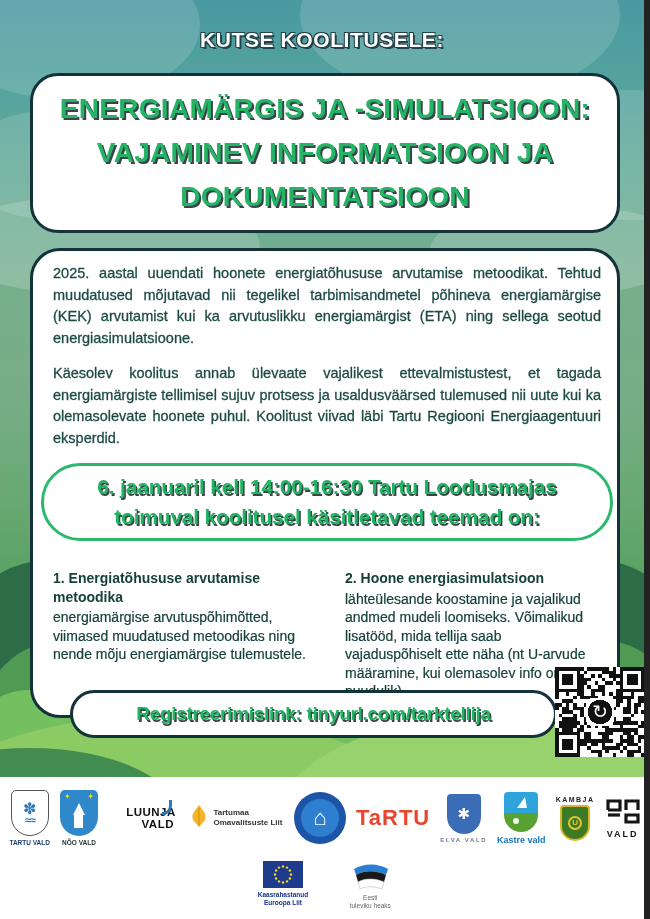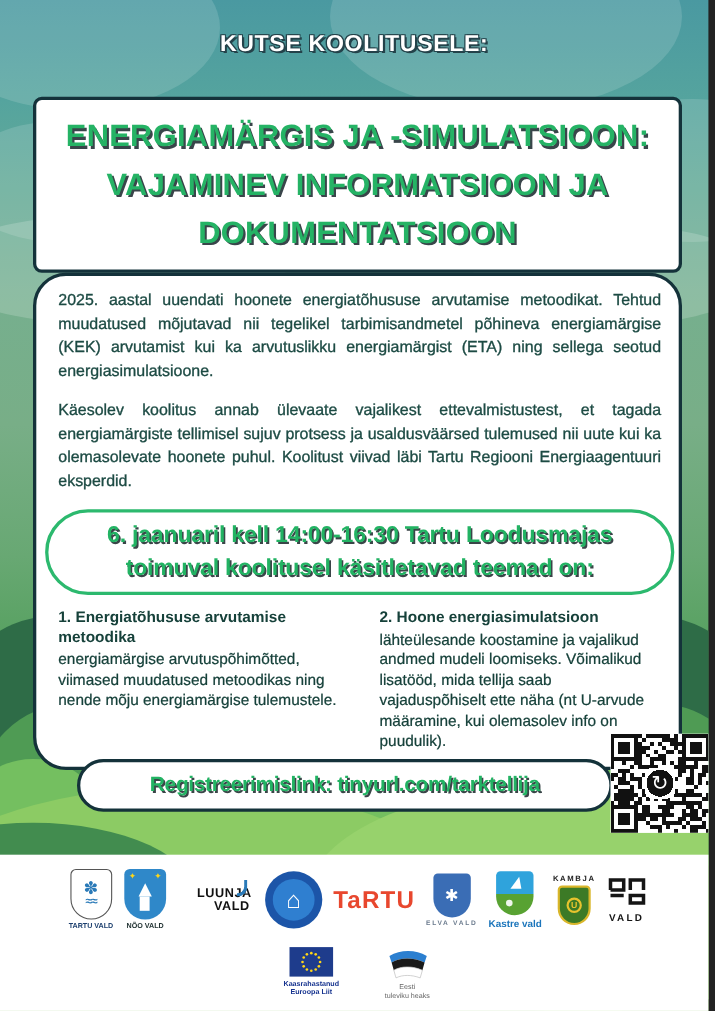--- a/index.html
+++ b/index.html
@@ -10,36 +10,36 @@
   .cloud{background:rgba(255,255,255,.14);border-radius:50%;}
   .sage{background:rgba(255,255,255,.18);border-radius:50%;}
   .tree{border-radius:50%;}
   .td{background:#2e6c47;} .tm{background:#4f9b54;} .tl{background:#74bf60;}
   .hill{border-radius:50%;}
 
   .invite{position:absolute;top:28px;left:0;width:100%;text-align:center;z-index:2;
     font-size:21px;font-weight:bold;color:#fff;letter-spacing:.6px;
     text-shadow:2px 2px 0 #24424a,-1px -1px 0 #24424a,1px -1px 0 #24424a,-1px 1px 0 #24424a;}
 
-  .title-card{position:absolute;left:30px;top:88px;width:590px;height:160px;box-sizing:border-box;
-    background:#fff;border:3px solid #14323a;border-radius:8px;z-index:2;
+  .title-card{position:absolute;left:30px;top:73px;width:590px;height:160px;box-sizing:border-box;
+    background:#fff;border:3px solid #14323a;border-radius:28px;z-index:2;
     display:flex;flex-direction:column;align-items:center;justify-content:center;}
   .tline{display:block;font-size:28px;font-weight:bold;color:#25b365;line-height:44px;
     letter-spacing:.3px;text-shadow:2px 2px 0 #39454a;text-align:center;}
 
   .body-card{position:absolute;left:30px;top:248px;width:590px;box-sizing:border-box;
     background:#fff;border:3px solid #14323a;border-radius:30px;z-index:2;
     padding:12px 16px 14px 20px;}
   .para{margin:0 0 14px 0;font-size:14.5px;line-height:21.5px;text-align:justify;color:#1d4b44;
     -webkit-text-stroke:.3px #1d4b44;}
   .schedule-pill{margin:4px -12px 6px -12px;border:3px solid #2cb96e;border-radius:40px;
     padding:6px 4px;text-align:center;background:#fff;}
   .sline{display:block;font-size:21px;font-weight:bold;color:#22b363;line-height:30px;
     letter-spacing:-.2px;text-shadow:1.5px 1.5px 0 #3a4548;white-space:nowrap;}
-  .cols{display:flex;gap:36px;margin-top:10px;}
+  .cols{display:flex;gap:36px;margin-top:28px;}
   .col{flex:1;}
   .col-h{font-size:14px;font-weight:bold;color:#16413a;line-height:18.5px;margin-bottom:2px;}
   .col-b{font-size:14px;color:#16413a;line-height:18.5px;-webkit-text-stroke:.2px #16413a;}
 
   .reg-pill{position:absolute;left:70px;top:690px;width:487px;height:48px;box-sizing:border-box;
     background:#fff;border:3px solid #14323a;border-radius:26px;z-index:3;
     display:flex;align-items:center;justify-content:center;text-decoration:none;cursor:pointer;}
   .reg-text{font-size:19px;font-weight:bold;color:#22b363;letter-spacing:-.3px;white-space:nowrap;
     text-shadow:1.5px 1.5px 0 #3a4548;}
   .deadline{position:absolute;left:30px;top:744px;width:560px;text-align:center;z-index:3;
@@ -415,20 +415,32 @@
         </div>
         <div class="logo-label lbl-dark">NÕO VALD</div>
       </div>
 
       <div class="logo luunja">
         <div class="lu1">LUUNJA</div>
         <span class="lu-j"></span>
         <div class="lu2">VALD</div>
       </div>
 
+      <div class="logo tol">
+        <span>
+          <svg width="18" height="24" viewBox="0 0 18 24">
+              <path d="M9 1 C5 7 1 9 3 16 L9 23 L15 16 C17 9 13 7 9 1 Z" fill="#f2b428"></path>
+              <path d="M9 4 L9 22" stroke="#e09a12" stroke-width="1.4"></path>
+            </svg>
+        </span>
+        <span class="tol-text">
+          <span class="tol-l">Tartumaa</span>
+          <span class="tol-l">Omavalitsuste Liit</span>
+        </span>
+      </div>
 
       <div class="logo">
         <div class="trea-outer">
           <div class="trea-inner">
             <span class="trea-house">⌂</span>
           </div>
         </div>
       </div>
 
       <div class="logo">

